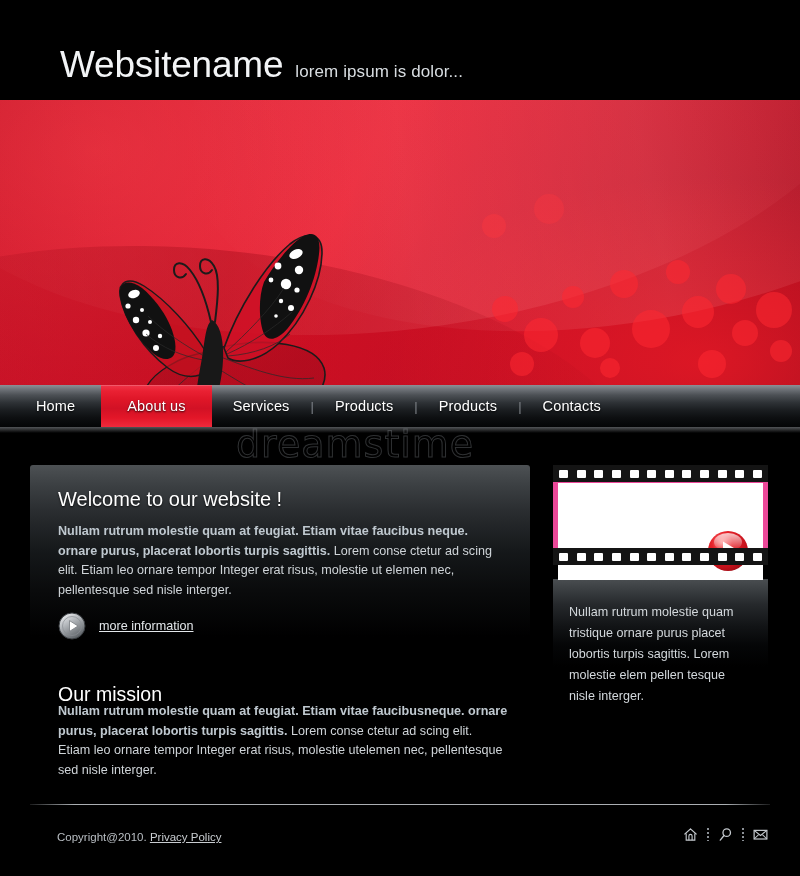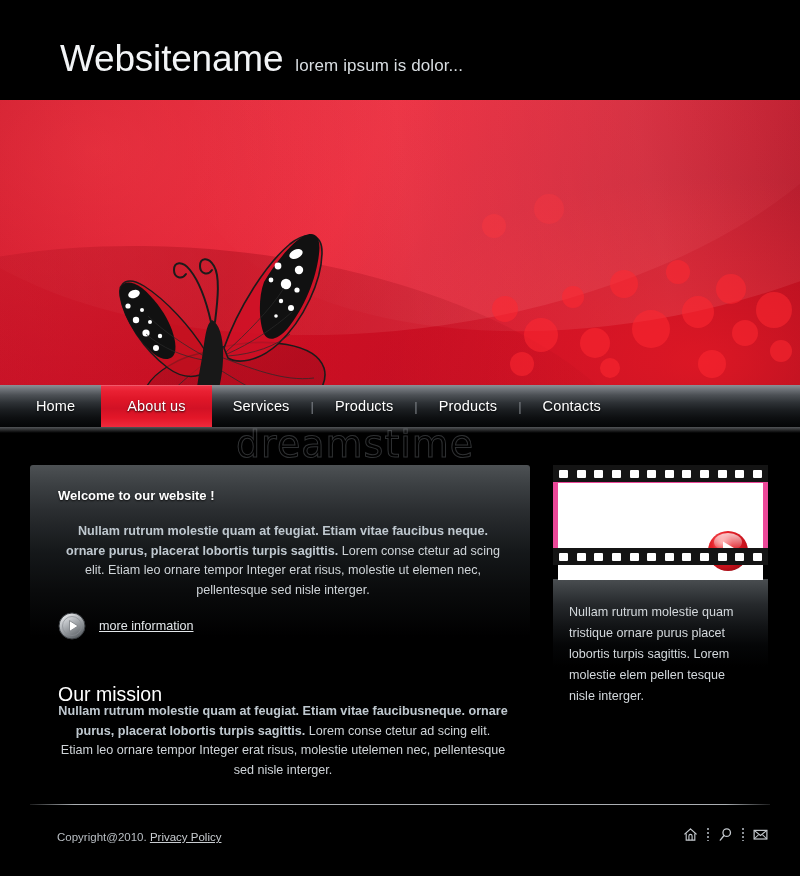--- a/index.html
+++ b/index.html
@@ -6,21 +6,21 @@
   html,body {
     width:800px; height:876px;
     background:#000;
     font-family:"Liberation Sans", sans-serif;
     overflow:hidden;
   }
   .page { position:relative; width:800px; height:876px; background:#000; }
 
   
   .header {
-    position:absolute; left:0; top:12px; width:800px; height:112px;
+    position:absolute; left:0; top:18px; width:800px; height:112px;
     background:linear-gradient(to bottom,
       #313a44 0%, #2f3view 0%, #2e3740 28%, #22282e 46%,
       #14181c 60%, #06080a 76%, #000 100%);
     text-align:right;
   }
   .header-inner { position:absolute; left:60px; top:26px; display:flex; align-items:baseline; }
   .site-title {
     font-size:37px; font-weight:400; color:#f2f4f6; letter-spacing:-0.2px;
     text-shadow:0 1px 2px rgba(0,0,0,.6);
   }
@@ -108,24 +108,24 @@
 
   .content-box {
     position:absolute; left:30px; top:10px; width:500px; height:330px;
     background:linear-gradient(to bottom,
       #4d5154 0%, #3c4043 6%, #2a2d30 14%, #15181a 26%,
       #0a0b0c 38%, #000 52%, #000 100%);
     border-radius:3px 3px 0 0;
   }
   .welcome-title {
     position:absolute; left:28px; top:23px;
-    font-size:13px; color:#ffffff; font-weight:700;
+    font-size:20px; color:#ffffff; font-weight:400;
     text-shadow:0 1px 2px rgba(0,0,0,.8);
   }
-  .para { position:absolute; font-size:12.6px; line-height:19.5px; color:#cfd4d8;text-align:center; }
+  .para { position:absolute; font-size:12.6px; line-height:19.5px; color:#cfd4d8; }
   .para b { color:#bfc8cf; font-weight:bold; }
   .welcome-para { left:28px; top:57px; width:450px; }
 
   .more-link-row {
     position:absolute; left:28px; top:147px;
     display:flex; align-items:center; gap:13px; cursor:pointer;
   }
   .play-silver { width:28px; height:28px; }
   .more-link-text {
     font-size:12.6px; color:#e3e7ea; text-decoration:underline;

